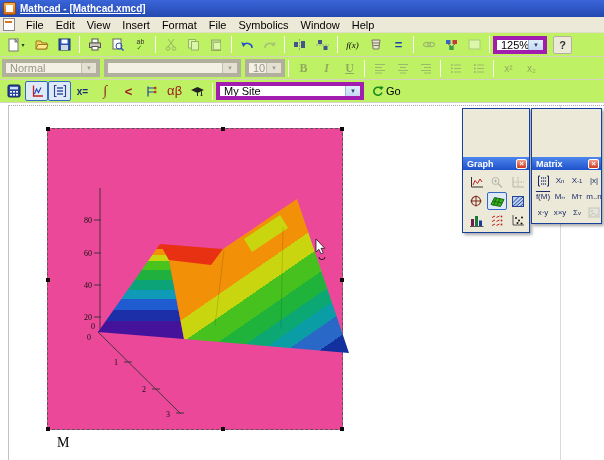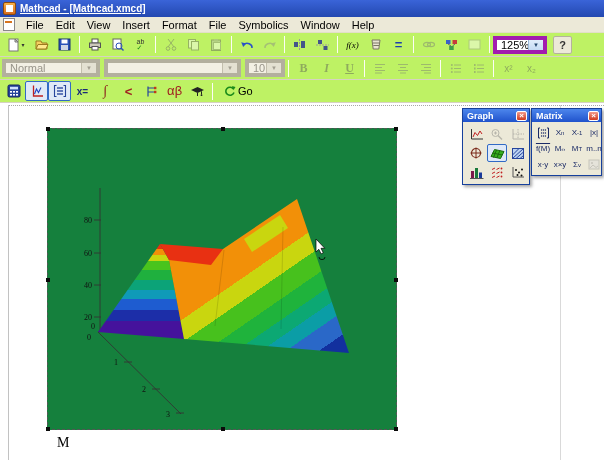--- a/index.html
+++ b/index.html
@@ -42,27 +42,27 @@
   .fmt-letter { font-family:"Liberation Serif",serif; font-weight:bold; font-size:12px; color:#555; }
   .fmt-italic { font-style:italic; } .fmt-under { text-decoration:underline; }
 
   
   .worksheet { position:absolute; left:0; top:103px; right:0; bottom:0; background:#fff; }
   .hdr-dotline { position:absolute; left:8px; right:0; top:2px; border-top:1px dotted #a8a8a8; }
   .left-margin { position:absolute; left:8px; top:2px; bottom:0; border-left:1px solid #c2c2c2; }
   .right-margin { position:absolute; left:560px; top:2px; bottom:0; border-left:1px solid #d9d9d9; }
   .m-label { position:absolute; left:57px; top:332px; font-family:"Liberation Serif",serif; font-size:14px; color:#000; }
 
-  .plot-region { position:absolute; left:47px; top:25px; width:350px; height:302px; border:1px dashed #555; background:#15803d; }
+  .plot-region { position:absolute; left:47px; top:25px; width:296px; height:302px; border:1px dashed #555; background:#ec4899; }
   .h { position:absolute; width:4px; height:4px; background:#0a0a0a; }
   svg text { font:8px "Liberation Serif",serif; fill:#111; }
 
   
   .palette { position:absolute; border:1px solid #16409c; background:#ece9d8; box-shadow:2px 2px 3px rgba(0,0,0,.35); z-index:9; }
-  .pal-title { height:13px; background:linear-gradient(#4d86ec,#1f52cc); color:#fff; font-size:9px; font-weight:bold; display:flex; align-items:center; padding:0 2px 0 4px; }
+  .pal-title { height:13px; background:linear-gradient(#4d86ec,#1f52cc); color:#fff; font-size:9px; font-weight:bold; display:flex; align-items:center; padding:0 2px 0 4px;margin-top:48px; }
   .pal-close { margin-left:auto; width:11px; height:10px; background:linear-gradient(#f29a8a,#cf3a1e); border:1px solid #fff; border-radius:2px; color:#fff; font-size:8px; line-height:8px; text-align:center; font-weight:bold; }
   .pal-body { display:grid; padding:3px; gap:1px; }
   .graph-body { grid-template-columns:repeat(3,20px); grid-auto-rows:18px; }
   .matrix-body { grid-template-columns:repeat(4,16px); grid-auto-rows:15px; }
   .pal-btn { display:flex; align-items:center; justify-content:center; font-size:8px; color:#1a2a66; }
   .pal-btn sub,.pal-btn sup { font-size:6px; }
 </style>
 </head>
 <body>
 
@@ -374,20 +374,24 @@
     </div>
   <div class="tb-btn">
     <svg width="15" height="13">
         <polygon points="1,5 7.5,2 14,5 7.5,8" fill="#222"></polygon>
         <line x1="7.5" y1="8" x2="7.5" y2="11" stroke="#222"></line>
         <line x1="11.5" y1="6.3" x2="11.5" y2="9.5" stroke="#222"></line>
         <circle cx="11.5" cy="10.2" r=".9" fill="#222"></circle>
       </svg>
   </div>
   <div class="sep"></div>
+  <div class="combo" style="width:148px">
+    <span class="val">My Site</span>
+    <span class="arrow">▼</span>
+  </div>
   <div class="go-btn">
     <svg width="13" height="12">
         <path d="M10.5,4 A4.2,4 0 1 0 11,7.5" fill="none" stroke="#1a8a1a" stroke-width="1.6"></path>
         <polygon points="9,1 12.5,2 10.5,5.2" fill="#1a8a1a"></polygon>
       </svg>
     <span>Go</span>
   </div>
 </div>
 
 <div class="worksheet">

